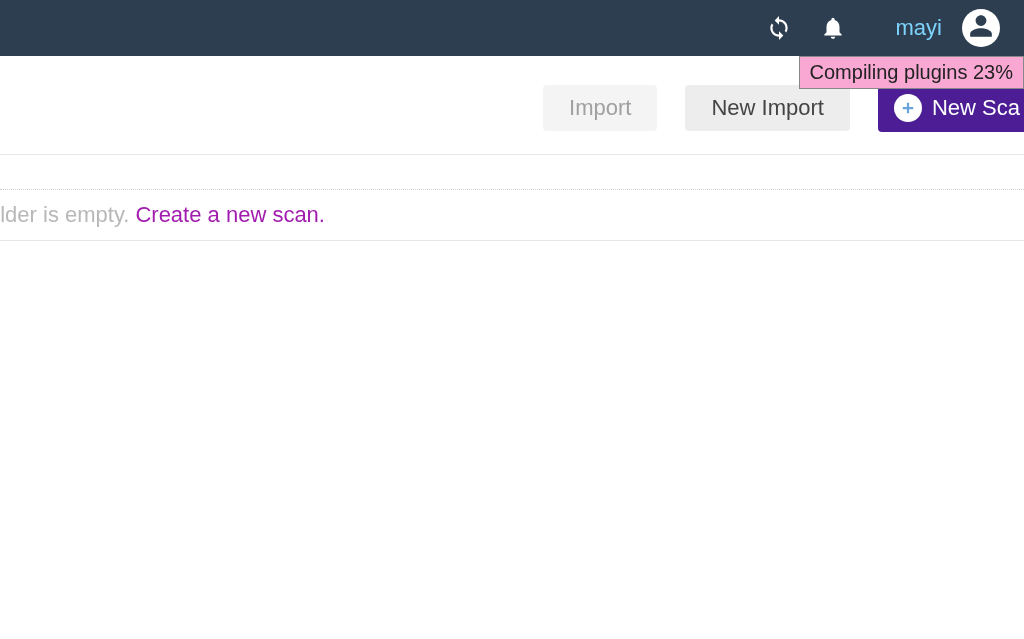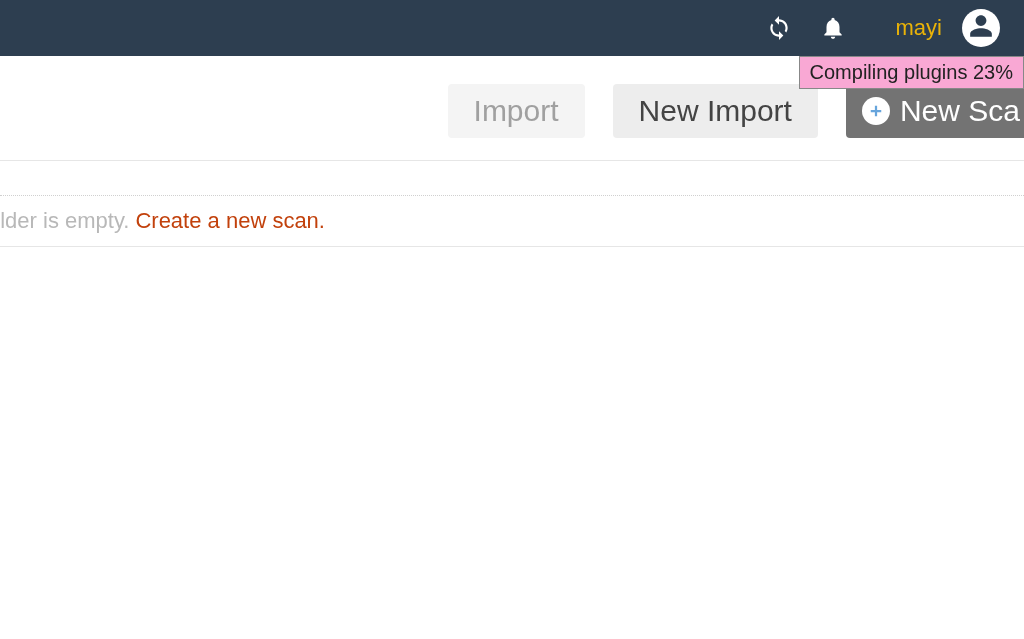--- a/index.html
+++ b/index.html
@@ -26,21 +26,21 @@
       align-items: center;
       justify-content: center;
       cursor: pointer;
     }
     .refresh-icon svg, .bell-icon svg {
       width: 26px;
       height: 26px;
       fill: #fff;
     }
     .username {
-      color: #eab308;
+      color: #7dd3fc;
       font-size: 22px;
       font-weight: 400;
       margin-left: 22px;
     }
     .avatar-circle {
       width: 38px;
       height: 38px;
       border-radius: 50%;
       background: #fff;
       display: flex;
@@ -68,39 +68,39 @@
     }
     .action-row {
       display: flex;
       justify-content: flex-end;
       align-items: center;
       padding: 28px 0 22px 0;
       gap: 28px;
       border-bottom: 1px solid #e6e6e6;
     }
     .btn {
-      font-size: 30px;
+      font-size: 22px;
       padding: 10px 26px;
       border-radius: 4px;
       border: none;
       cursor: pointer;
       display: inline-flex;
       align-items: center;
       gap: 10px;
     }
     .btn-import {
       background: #f4f4f4;
       color: #a0a0a0;
     }
     .btn-new-folder {
       background: #ededed;
       color: #444;
     }
     .btn-new-scan {
-      background: #737373;
+      background: #4c1d95;
       color: #fff;
       padding-left: 16px;
       padding-right: 0;
       margin-right: 0;
       border-radius: 4px 0 0 4px;
       overflow: hidden;
     }
     .plus-circle {
       width: 28px;
       height: 28px;
@@ -130,21 +130,21 @@
       font-size: 22px;
       color: #b8b8b8;
       display: flex;
       align-items: baseline;
       gap: 6px;
     }
     .empty-text-partial {
       margin-left: -12px;
     }
     .create-link {
-      color: #c2410c;
+      color: #a21caf;
       cursor: pointer;
     }
   </style>
 </head>
 <body>
 
 <div class="top-bar">
   <div class="top-icon refresh-icon">
     <svg viewBox="0 0 24 24">
         <path d="M12 4V1L8 5l4 4V6c3.31 0 6 2.69 6 6 0 1.01-.25 1.97-.7 2.8l1.46 1.46A7.93 7.93 0 0020 12c0-4.42-3.58-8-8-8zm0 14c-3.31 0-6-2.69-6-6 0-1.01.25-1.97.7-2.8L5.24 7.74A7.93 7.93 0 004 12c0 4.42 3.58 8 8 8v3l4-4-4-4v3z"></path>

